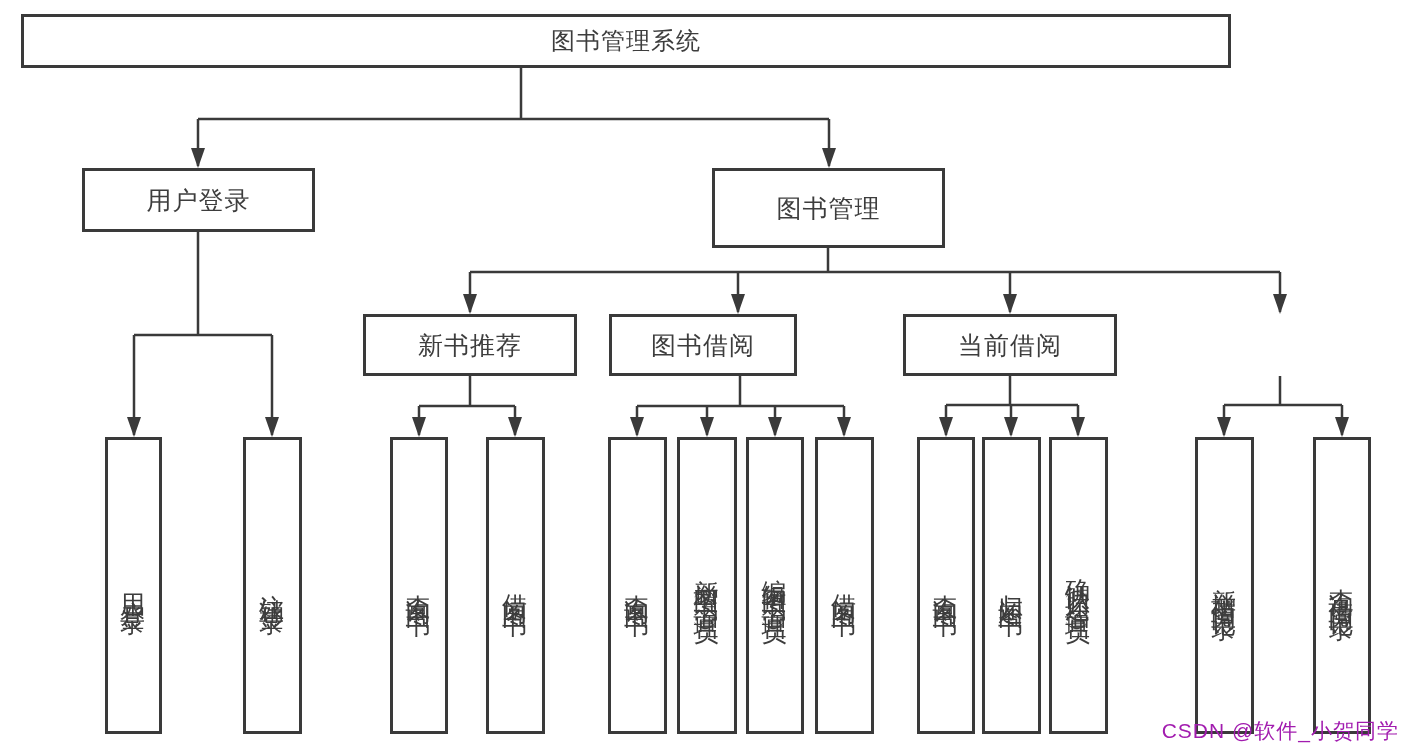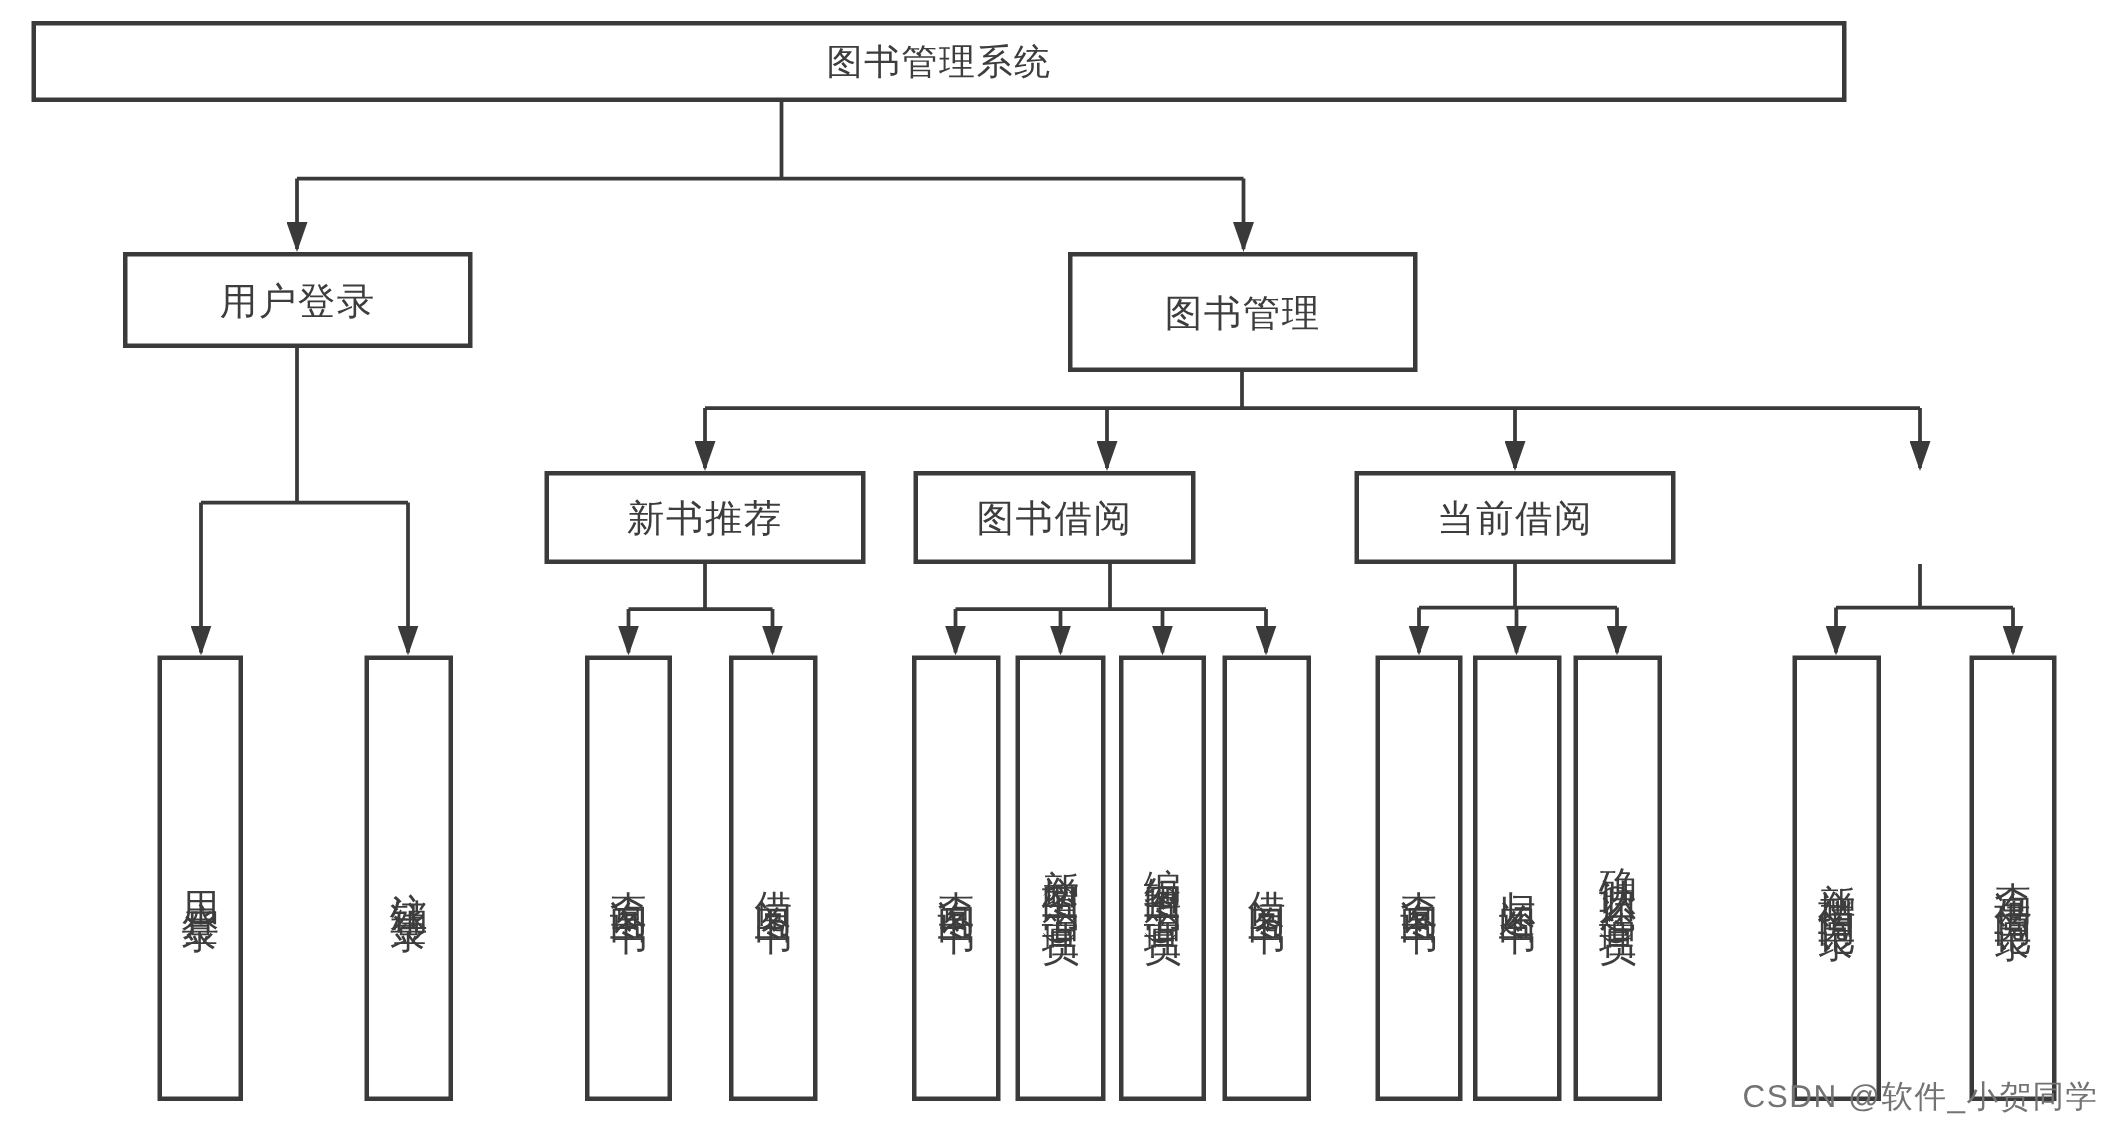--- a/index.html
+++ b/index.html
@@ -16,21 +16,21 @@
     color: #3d3d3d;
   }
   .root-label { font-size: 24px; letter-spacing: 1px; }
   .h-label { font-size: 25px; letter-spacing: 1px; }
   .leaf span {
     writing-mode: vertical-rl; text-orientation: mixed;
     font-size: 25px; letter-spacing: 6px; color: #3d3d3d;
   }
   .watermark {
     position: absolute; right: 6px; bottom: 2px; z-index: 5;
-    font-size: 21px; color: #737373; letter-spacing: 1px;
+    font-size: 21px; color: #a21caf; letter-spacing: 1px;
     white-space: nowrap;
   }
 </style>
 </head>
 <body>
 
 <div class="stage">
 
   <svg class="connectors" width="1405" height="747" viewBox="0 0 1405 747">
     <defs>

